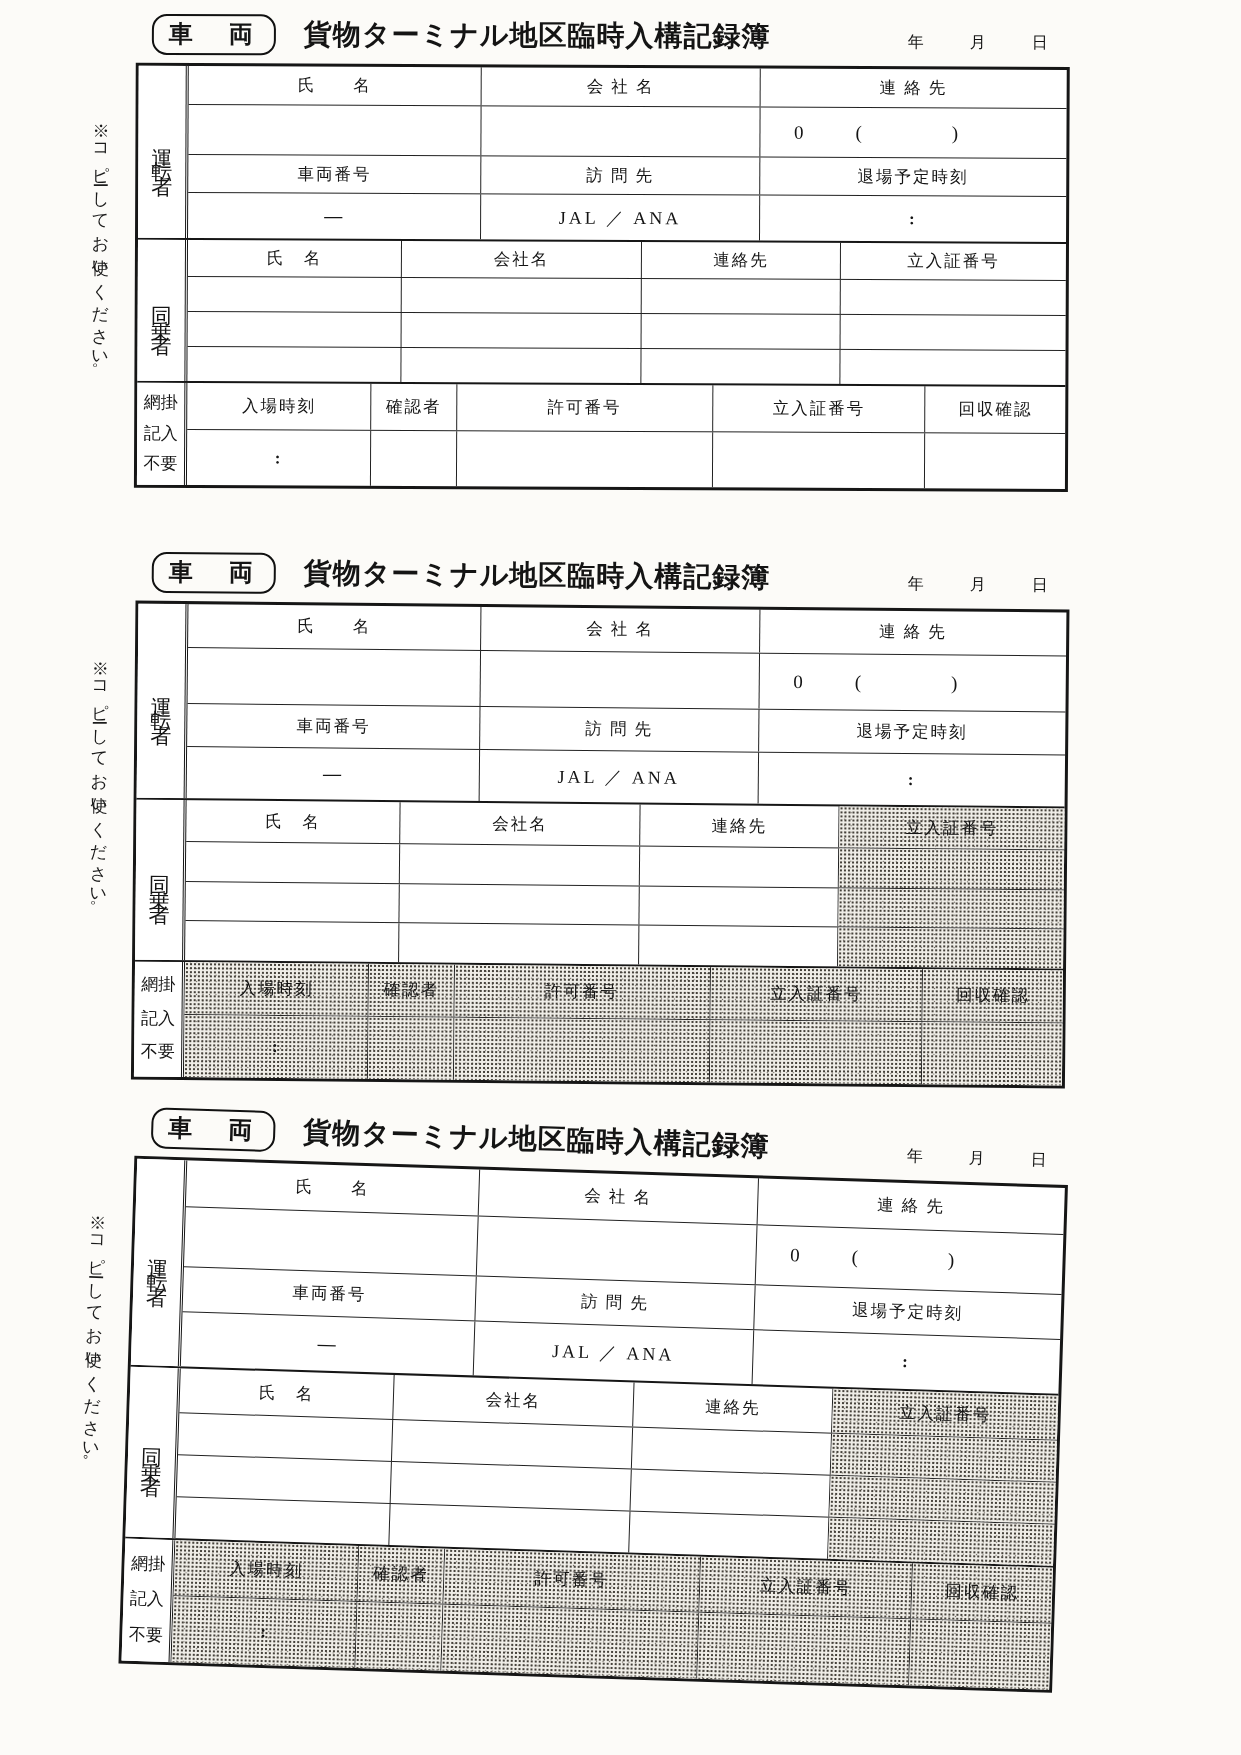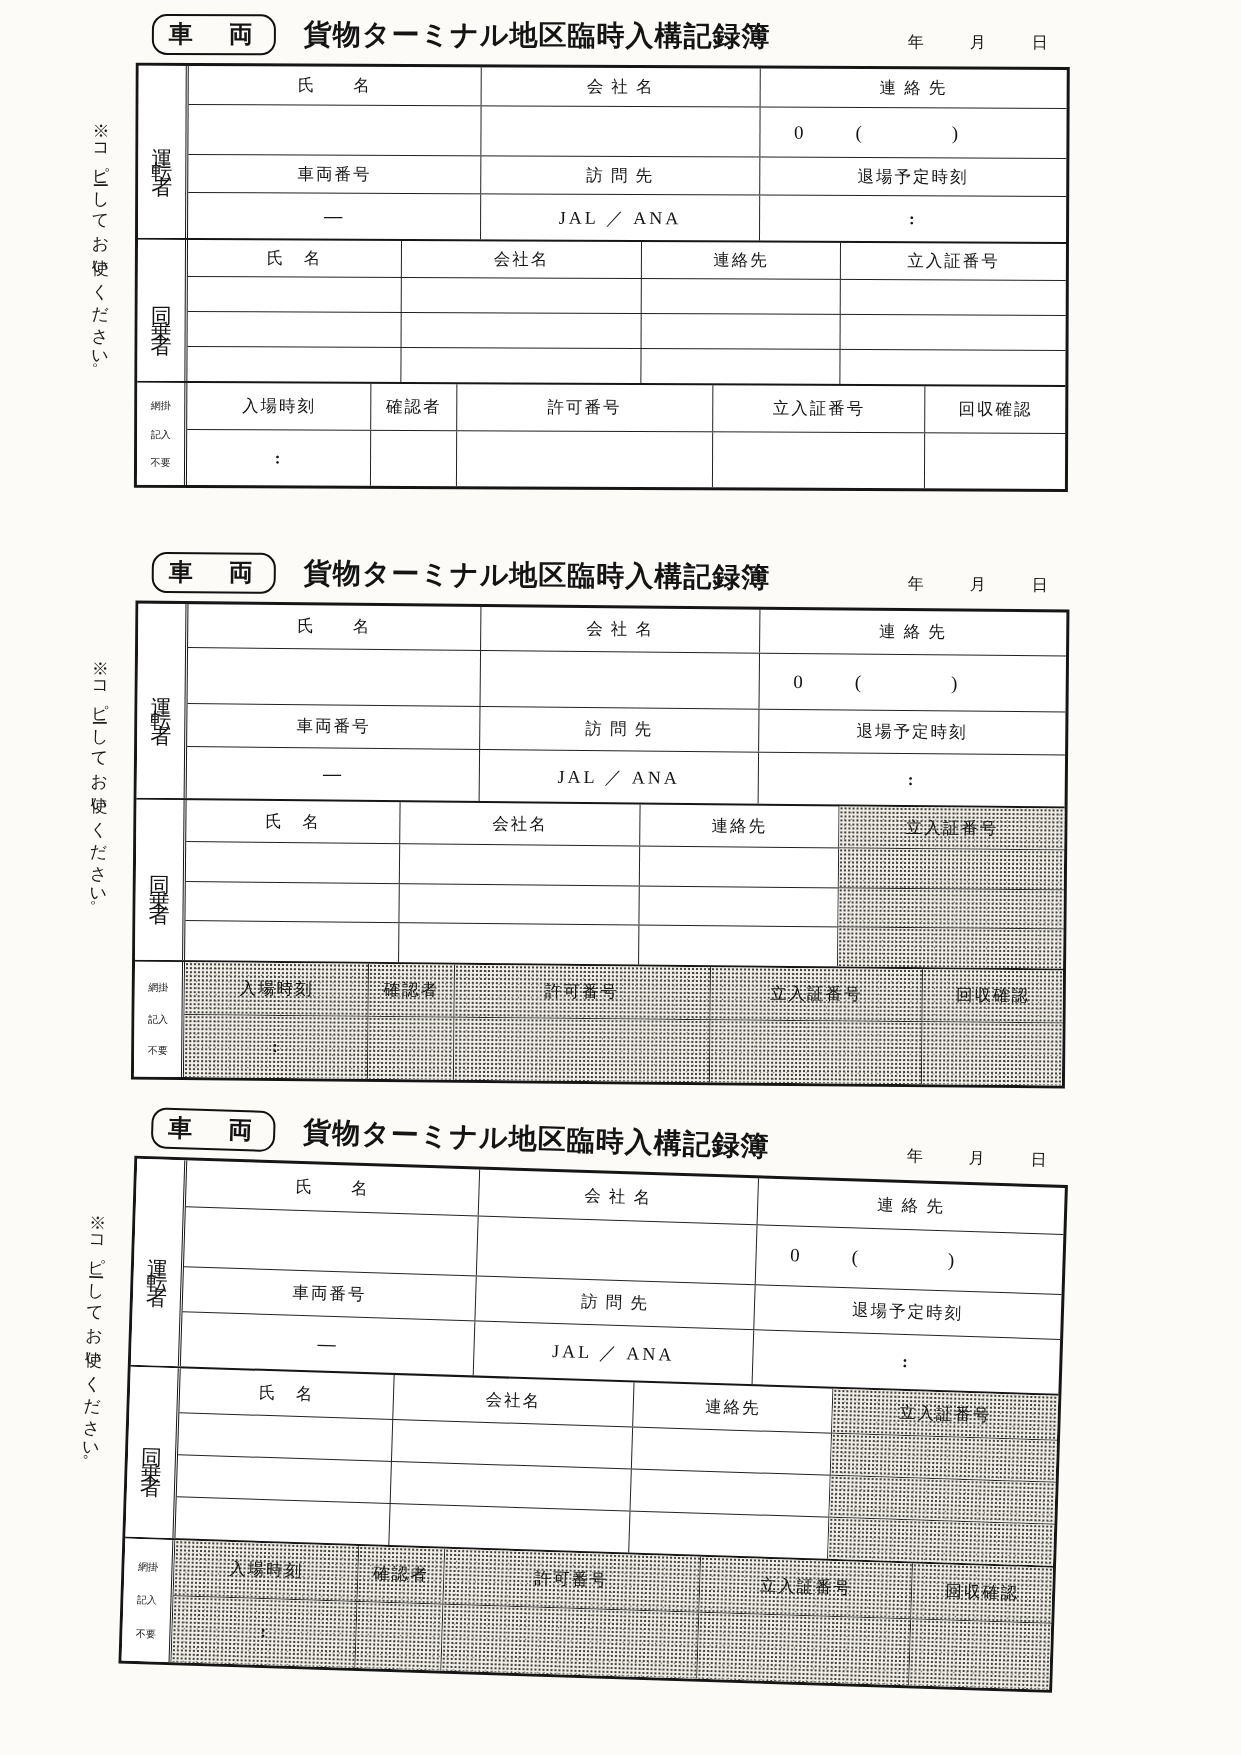--- a/index.html
+++ b/index.html
@@ -43,21 +43,21 @@
   .section + .section { border-top:2.5px solid #161616; }
 
   .row-label {
     width:50px; flex:0 0 50px;
     border-right:3px double #161616;
     display:flex; align-items:center; justify-content:center;
     background:#fff;
   }
   .v-label { writing-mode:vertical-rl; text-orientation:upright; font-size:21px; letter-spacing:14px; }
   .office-label { display:flex; flex-direction:column; justify-content:space-evenly; align-items:center; height:100%; width:100%; }
-  .office-label div { font-size:10px; line-height:1.1; }
+  .office-label div { font-size:17px; line-height:1.1; }
 
   .section-rows { flex:1; display:flex; flex-direction:column; }
   .row { display:flex; }
   .row + .row { border-top:1.2px solid #222; }
   .cell {
     border-right:1.2px solid #222;
     display:flex; align-items:center; justify-content:center;
     font-size:17px; letter-spacing:2px; overflow:hidden;
   }
   .cell:last-child { border-right:none; }

